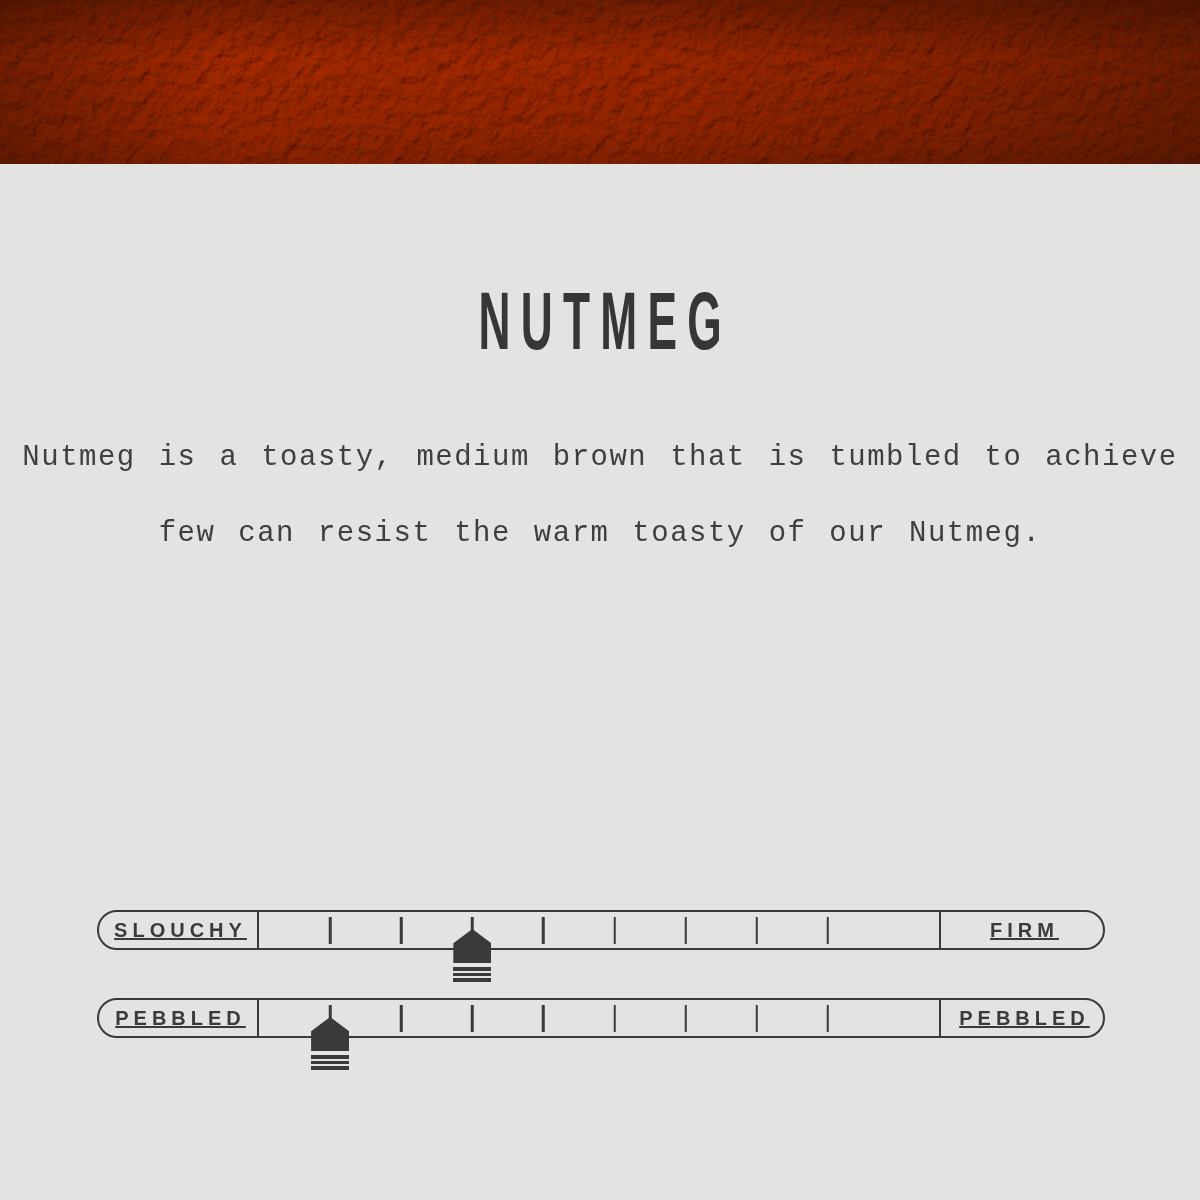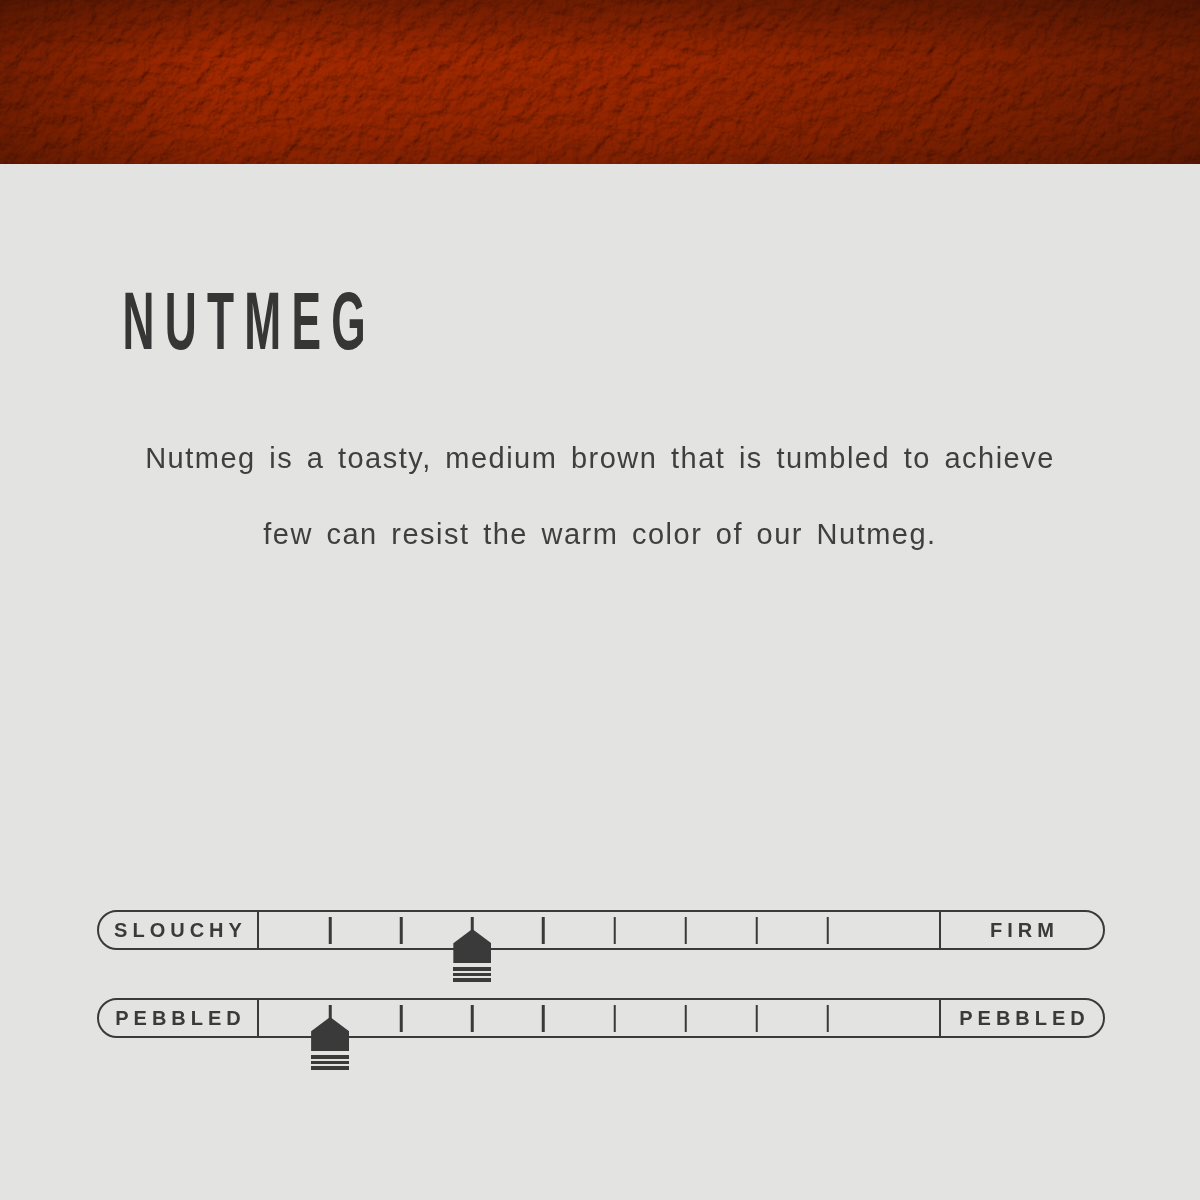--- a/index.html
+++ b/index.html
@@ -20,52 +20,54 @@
   
   .leather{
     position:absolute;top:0;left:0;width:1200px;height:164px;
     overflow:hidden;background:#8b3a1c;
   }
   .leather svg{display:block;}
 
   
   .title{
     position:absolute;top:280px;left:0;width:1200px;
-    line-height:82px;
+    text-align:center;line-height:82px;
     font-size:82px;font-weight:bold;color:#363636;
     white-space:nowrap;
   }
   .title .squeeze{
     display:inline-block;
     letter-spacing:19px;
     padding-left:19px; 
     transform:scaleX(0.54);
     transform-origin:50% 50%;
   }
 
   
   .desc{
     position:absolute;top:420px;left:0;width:1200px;
     text-align:center;color:var(--body-ink);
   }
   .desc-line{
     line-height:76px;font-size:29px;
     letter-spacing:1.5px;word-spacing:4px;
     white-space:nowrap;
+    font-family:Liberation Mono, monospace;
   }
 
   
   .scale{
     position:absolute;left:97px;width:1008px;height:40px;
   }
   .pill{
     position:absolute;inset:0;
     display:flex;
     border:2.5px solid var(--ink);
     border-radius:20px;
+    text-decoration:underline;
   }
   .cap{
     display:flex;align-items:center;justify-content:center;
     font-weight:bold;font-size:20px;
     letter-spacing:5px;text-indent:5px;
     color:var(--ink);
     flex:none;
   }
   .cap.left{width:160px;border-right:2.5px solid var(--ink);}
   .cap.right{width:164px;border-left:2.5px solid var(--ink);margin-left:40px;}
@@ -120,21 +122,21 @@
       <rect width="1200" height="164" filter="url(#leatherGrain)" fill="#cf6a35"></rect>
       <rect width="1200" height="164" fill="url(#shadeTop)"></rect>
       <rect width="1200" height="164" fill="url(#shadeX)"></rect>
     </svg>
   </div>
 
   <h1 class="title"><span class="squeeze">NUTMEG</span></h1>
 
   <div class="desc">
     <div class="desc-line">Nutmeg is a toasty, medium brown that is tumbled to achieve</div>
-    <div class="desc-line">few can resist the warm color of our Nutmeg.</div>
+    <div class="desc-line">few can resist the warm toasty of our Nutmeg.</div>
   </div>
 
   <div class="scale" style="top:910px">
     <div class="pill">
       <div class="cap left">SLOUCHY</div>
       <div class="track">
           <div class="tick" style="left: 11.1111%;"></div>
           <div class="tick" style="left: 22.2222%;"></div>
           <div class="tick" style="left: 33.3333%;"></div>
           <div class="tick" style="left: 44.4444%;"></div>

